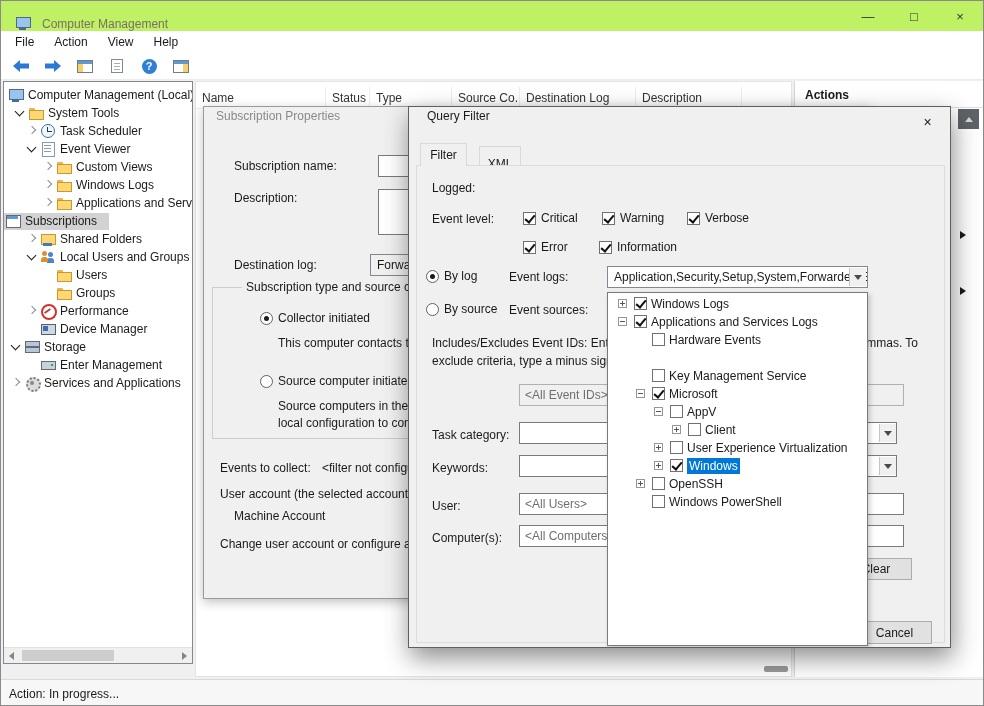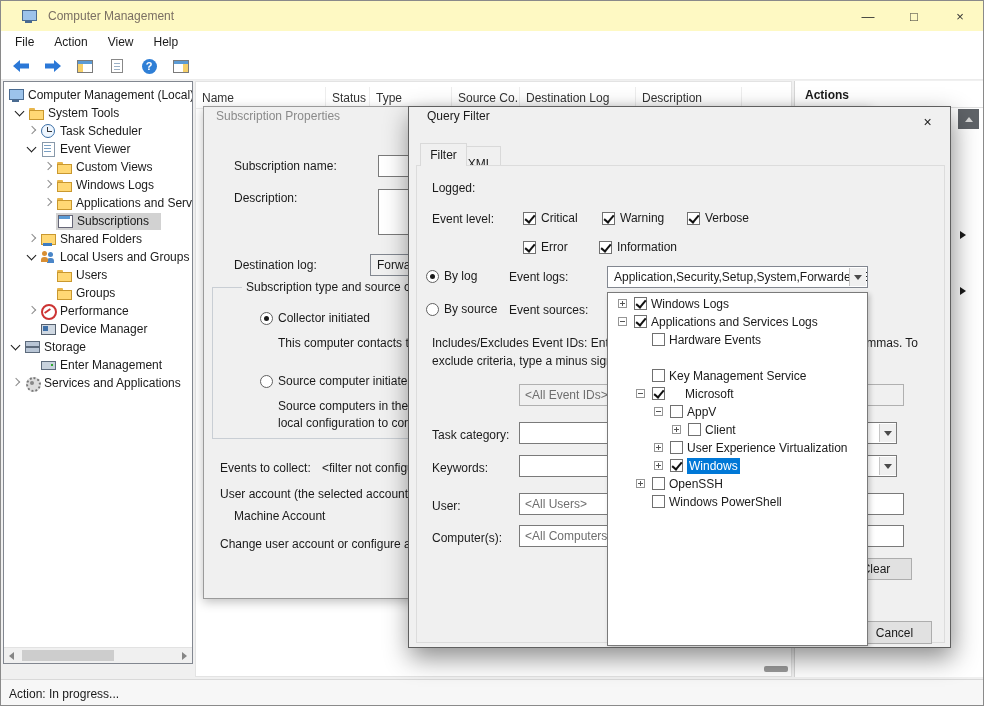--- a/index.html
+++ b/index.html
@@ -3,21 +3,21 @@
 <meta charset="utf-8">
 <style>
 *{margin:0;padding:0;box-sizing:border-box}
 html,body{background:#555}
 #app{position:relative;width:984px;height:706px;background:#f0f0f0;border:1px solid #8a8a8a;overflow:hidden;
   font-family:"Liberation Sans",sans-serif;font-size:12px;color:#1a1a1a}
 .lbl{position:absolute;white-space:nowrap;line-height:15px}
 .gray{color:#6e6e6e}
 
 
-.titlebar{position:absolute;left:0;top:0;width:100%;height:30px;background:#fef9c3;display:flex;align-items:center;padding-left:20px}
+.titlebar{position:absolute;left:0;top:0;width:100%;height:30px;background:#bef264;display:flex;align-items:flex-end;padding-left:14px}
 .title{color:#7a6f63;margin-left:7px}
 .wbtns{position:absolute;right:0;top:0;height:30px;display:flex}
 .wbtn{width:46px;height:30px;display:flex;align-items:center;justify-content:center;font-size:13px;color:#333}
 .menubar{position:absolute;left:0;top:30px;width:100%;height:22px;background:#fff;display:flex;align-items:center;padding-left:4px}
 .menu-item{padding:3px 10px}
 .toolbar{position:absolute;left:0;top:52px;width:100%;height:27px;background:#fff;border-bottom:1px solid #ececec;display:flex;align-items:center;gap:8px;padding-left:8px}
 .tbtn{display:flex;align-items:center;justify-content:center;width:24px;height:22px}
 .tb-win{width:16px;height:13px;border:1px solid #7a7a7a;background:#fff;position:relative}
 .tb-win::before{content:"";position:absolute;left:0;right:0;top:0;height:3px;background:#5b9bd5}
 .tb-win.left-hl::after{content:"";position:absolute;left:0;top:3px;bottom:0;width:5px;background:#f6d06a}
@@ -194,21 +194,21 @@
     <div class="trow" style="top:94px;padding-left:36px">
       <span class="chev closed"></span>
       <span class="ticon i-folder"></span>
       <span>Windows Logs</span>
     </div>
     <div class="trow" style="top:112px;padding-left:36px">
       <span class="chev closed"></span>
       <span class="ticon i-folder"></span>
       <span>Applications and Services Logs</span>
     </div>
-    <div class="trow" style="top:130px;padding-left:52px">
+    <div class="trow" style="top:130px;">
       <span class="tsel">
         <span class="ticon i-table"></span>
         <span>Subscriptions</span>
       </span>
     </div>
     <div class="trow" style="top:148px;padding-left:20px">
       <span class="chev closed"></span>
       <span class="ticon i-shared"></span>
       <span>Shared Folders</span>
     </div>
@@ -307,21 +307,21 @@
     <div class="lbl" style="left:16px;top:380px">User account (the selected account must have read access to the source logs):</div>
     <div class="lbl" style="left:30px;top:402px">Machine Account</div>
     <div class="lbl" style="left:16px;top:430px">Change user account or configure advanced settings:</div>
   </div>
 
   <div class="dlg q-dlg">
     <div class="dlg-title">Query Filter</div>
     <div class="dlg-close">×</div>
 
     <div class="tab active" style="left:11px;top:36px;width:47px;height:23px">Filter</div>
-    <div class="tab" style="left:50px;top:39px;width:42px;height:35px">XML</div>
+    <div class="tab" style="left:70px;top:39px;width:42px;height:35px">XML</div>
     <div class="tabpage" style="left:7px;top:58px;width:529px;height:478px"></div>
 
     <div class="lbl" style="left:23px;top:74px">Logged:</div>
 
     <div class="lbl" style="left:23px;top:105px">Event level:</div>
     <div class="cbgroup" style="left:114px;top:104px">
       <span class="qcb checked"></span>
       <span>Critical</span>
     </div>
     <div class="cbgroup" style="left:193px;top:104px">
@@ -393,21 +393,21 @@
         <span class="qcb" style="left:44px"></span>
         <span class="plabel" style="left:61px">Hardware Events</span>
       </div>
       <div class="prow" style="top:74px">
         <span class="qcb" style="left:44px"></span>
         <span class="plabel" style="left:61px">Key Management Service</span>
       </div>
       <div class="prow" style="top:92px">
         <span class="exp" style="left:28px"></span>
         <span class="qcb checked" style="left:44px"></span>
-        <span class="plabel" style="left:77px">Microsoft</span>
+        <span class="plabel" style="left:61px">Microsoft</span>
       </div>
       <div class="prow" style="top:110px">
         <span class="exp" style="left:46px"></span>
         <span class="qcb" style="left:62px"></span>
         <span class="plabel" style="left:79px">AppV</span>
       </div>
       <div class="prow" style="top:128px">
         <span class="exp plus" style="left:64px"></span>
         <span class="qcb" style="left:80px"></span>
         <span class="plabel" style="left:97px">Client</span>

